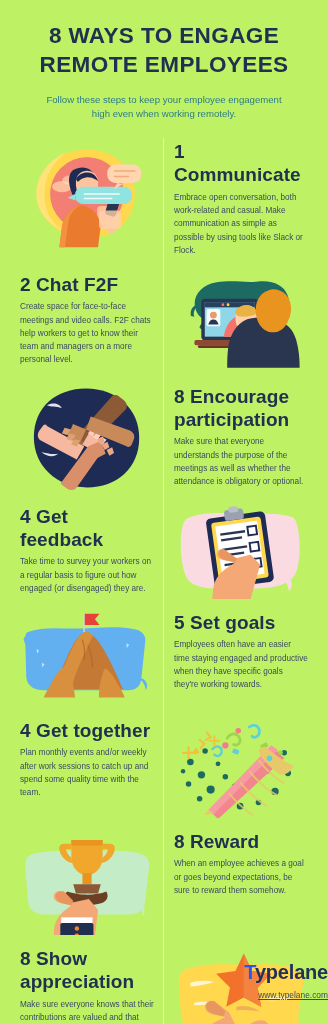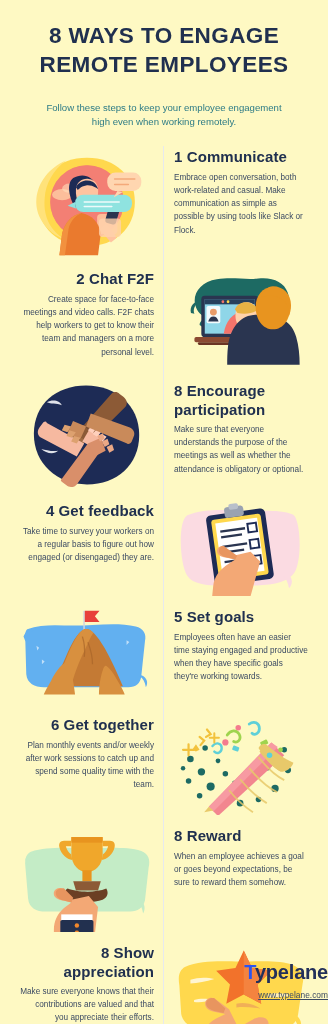--- a/index.html
+++ b/index.html
@@ -7,35 +7,35 @@
     width: 328px;
     height: 1024px;
     background: #ffffff;
     font-family: "Liberation Sans", sans-serif;
     overflow: hidden;
   }
   .page {
     position: relative;
     width: 328px;
     height: 1024px;
-    background: #fef9c3;
+    background: #bef264;
   }
 
   
   .header { padding: 22px 16px 0; text-align: center; }
   .title {
     font-size: 22.5px;
     line-height: 1.28;
     font-weight: bold;
     letter-spacing: 0.4px;
     color: #20304f;
     text-transform: uppercase;
   }
   .subtitle {
-    margin-top: 21px;
+    margin-top: 13px;
     font-size: 9.6px;
     line-height: 1.55;
     color: #2e7c86;
     padding: 0 22px;
   }
 
   
   .steps {
     position: relative;
     margin-top: 12px;
@@ -44,25 +44,25 @@
   .divider {
     position: absolute;
     left: 163px;
     top: 4px;
     bottom: 16px;
     width: 1px;
     background: #e7e9ee;
   }
   .row { display: flex; width: 100%; }
   .cell { width: 50%; padding: 0 8px; }
-  .cell.left  { text-align: right; }
+  .cell.left  { }
   .cell.right { text-align: left; }
 
   .step-head {
-    font-size: 15px;
+    font-size: 19px;
     font-weight: bold;
     color: #20304f;
     line-height: 1.22;
     letter-spacing: 0.1px;
   }
   .step-body {
     margin-top: 4px;
     font-size: 8.2px;
     line-height: 1.62;
     color: #3b4a63;
@@ -262,21 +262,21 @@
         <div class="txt-block">
           <div class="step-head">5 Set goals</div>
           <div class="step-body">Employees often have an easier time staying engaged and productive when they have specific goals they're working towards.</div>
         </div>
       </div>
     </div>
 
     <div class="row">
       <div class="cell left">
         <div class="txt-block">
-          <div class="step-head">6 Get together</div>
+          <div class="step-head">4 Get together</div>
           <div class="step-body">Plan monthly events and/or weekly after work sessions to catch up and spend some quality time with the team.</div>
         </div>
       </div>
       <div class="cell right">
         <div class="ill-wrap">
           <svg class="illus" viewBox="0 0 150 104" width="146" height="101">
             <g fill="#1d6a63">
               <circle cx="20" cy="46" r="3.6"></circle>
                 <circle cx="36" cy="34" r="3"></circle>
               <circle cx="32" cy="60" r="4"></circle>

